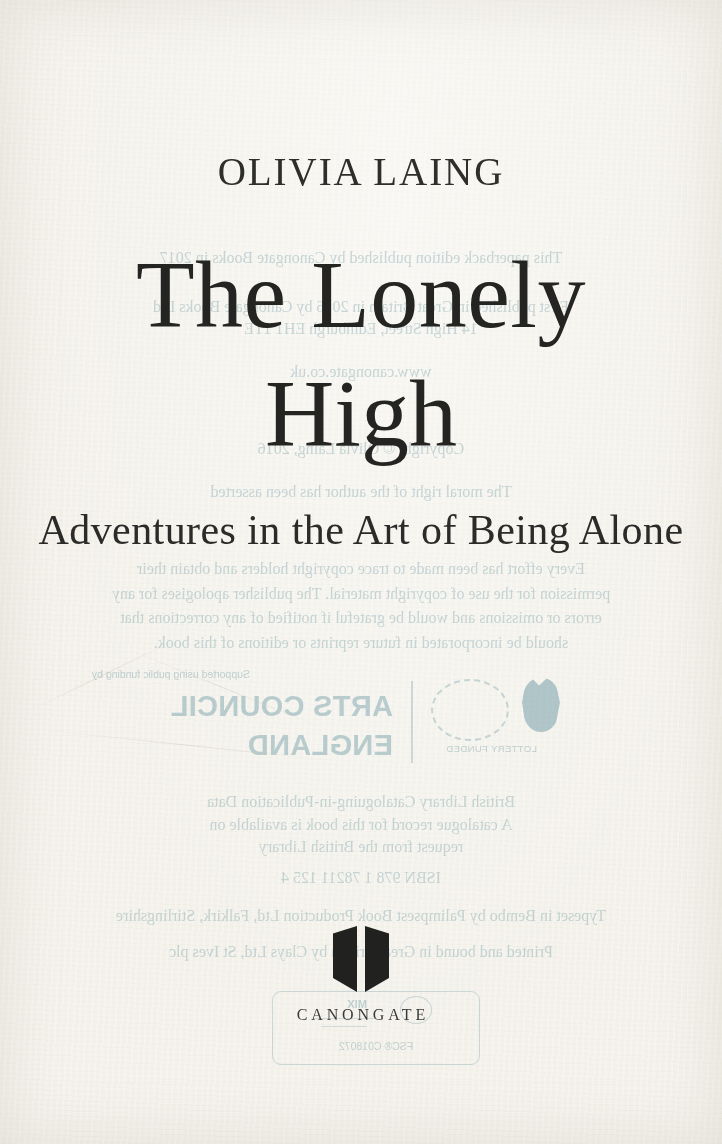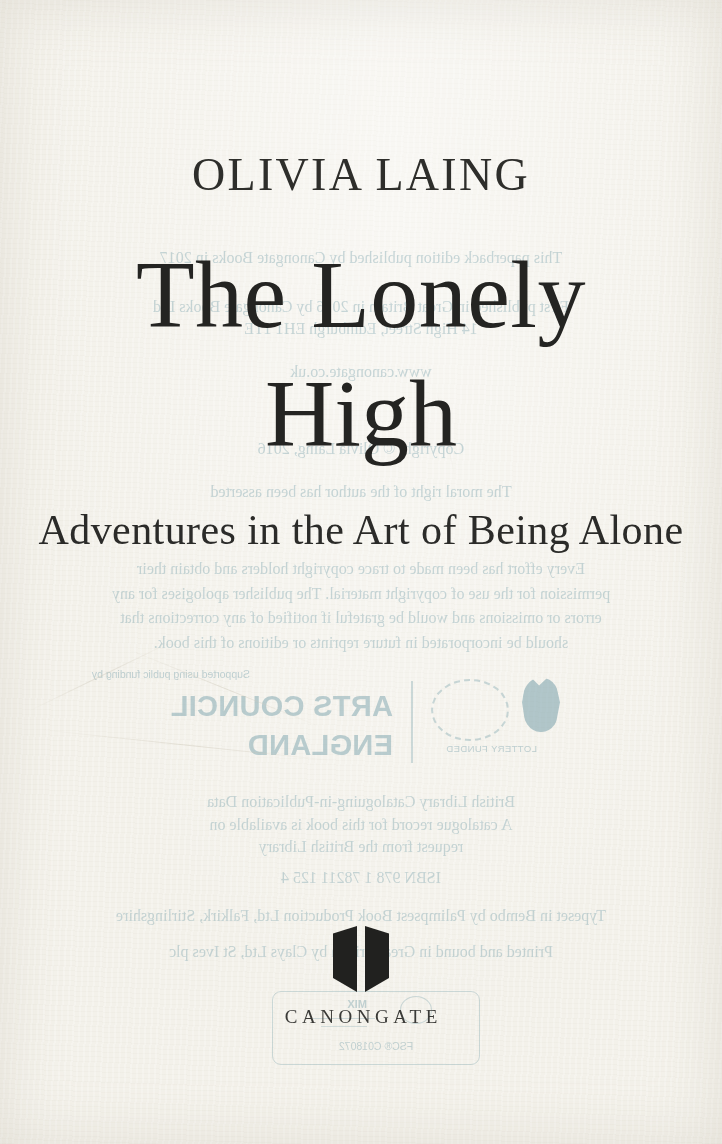--- a/index.html
+++ b/index.html
@@ -12,26 +12,26 @@
       radial-gradient(ellipse at 55% 15%, rgba(255,255,255,0.45), transparent 65%),
       repeating-linear-gradient(93deg, rgba(255,255,255,.22) 0 2px, transparent 2px 6px),
       repeating-linear-gradient(2deg, rgba(210,205,192,.10) 0 1px, transparent 1px 5px);
     box-shadow: inset 0 0 60px rgba(186,180,164,0.28);
     font-family:"Liberation Serif", serif;
   }
   .abs{position:absolute;}
   .ctr{left:0;right:0;text-align:center;line-height:1;}
 
   
-  .author{top:152px;font-size:46px;letter-spacing:0.05em;color:#2e2e2b;}
+  .author{top:152px;font-size:39px;letter-spacing:0.05em;color:#2e2e2b;}
   .title1{top:247px;font-size:96px;letter-spacing:0.005em;color:#242422;}
   .title2{top:366px;font-size:96px;color:#242422;}
   .subtitle{top:509px;font-size:42px;letter-spacing:0.01em;color:#2b2b29;}
   .colophon{top:926px;left:0;right:0;text-align:center;}
-  .wordmark{top:1007px;font-size:19px;letter-spacing:0.24em;text-indent:0.24em;color:#3a3a37;}
+  .wordmark{top:1007px;font-size:16px;letter-spacing:0.24em;text-indent:0.24em;color:#3a3a37;}
 
   
   .showthrough{
     position:absolute;inset:0;
     transform:scaleX(-1);
     filter:blur(0.45px);
     pointer-events:none;
   }
   .st{color:rgba(122,162,172,0.40);font-family:"Liberation Serif", serif;}
   .st16{font-size:16px;}

